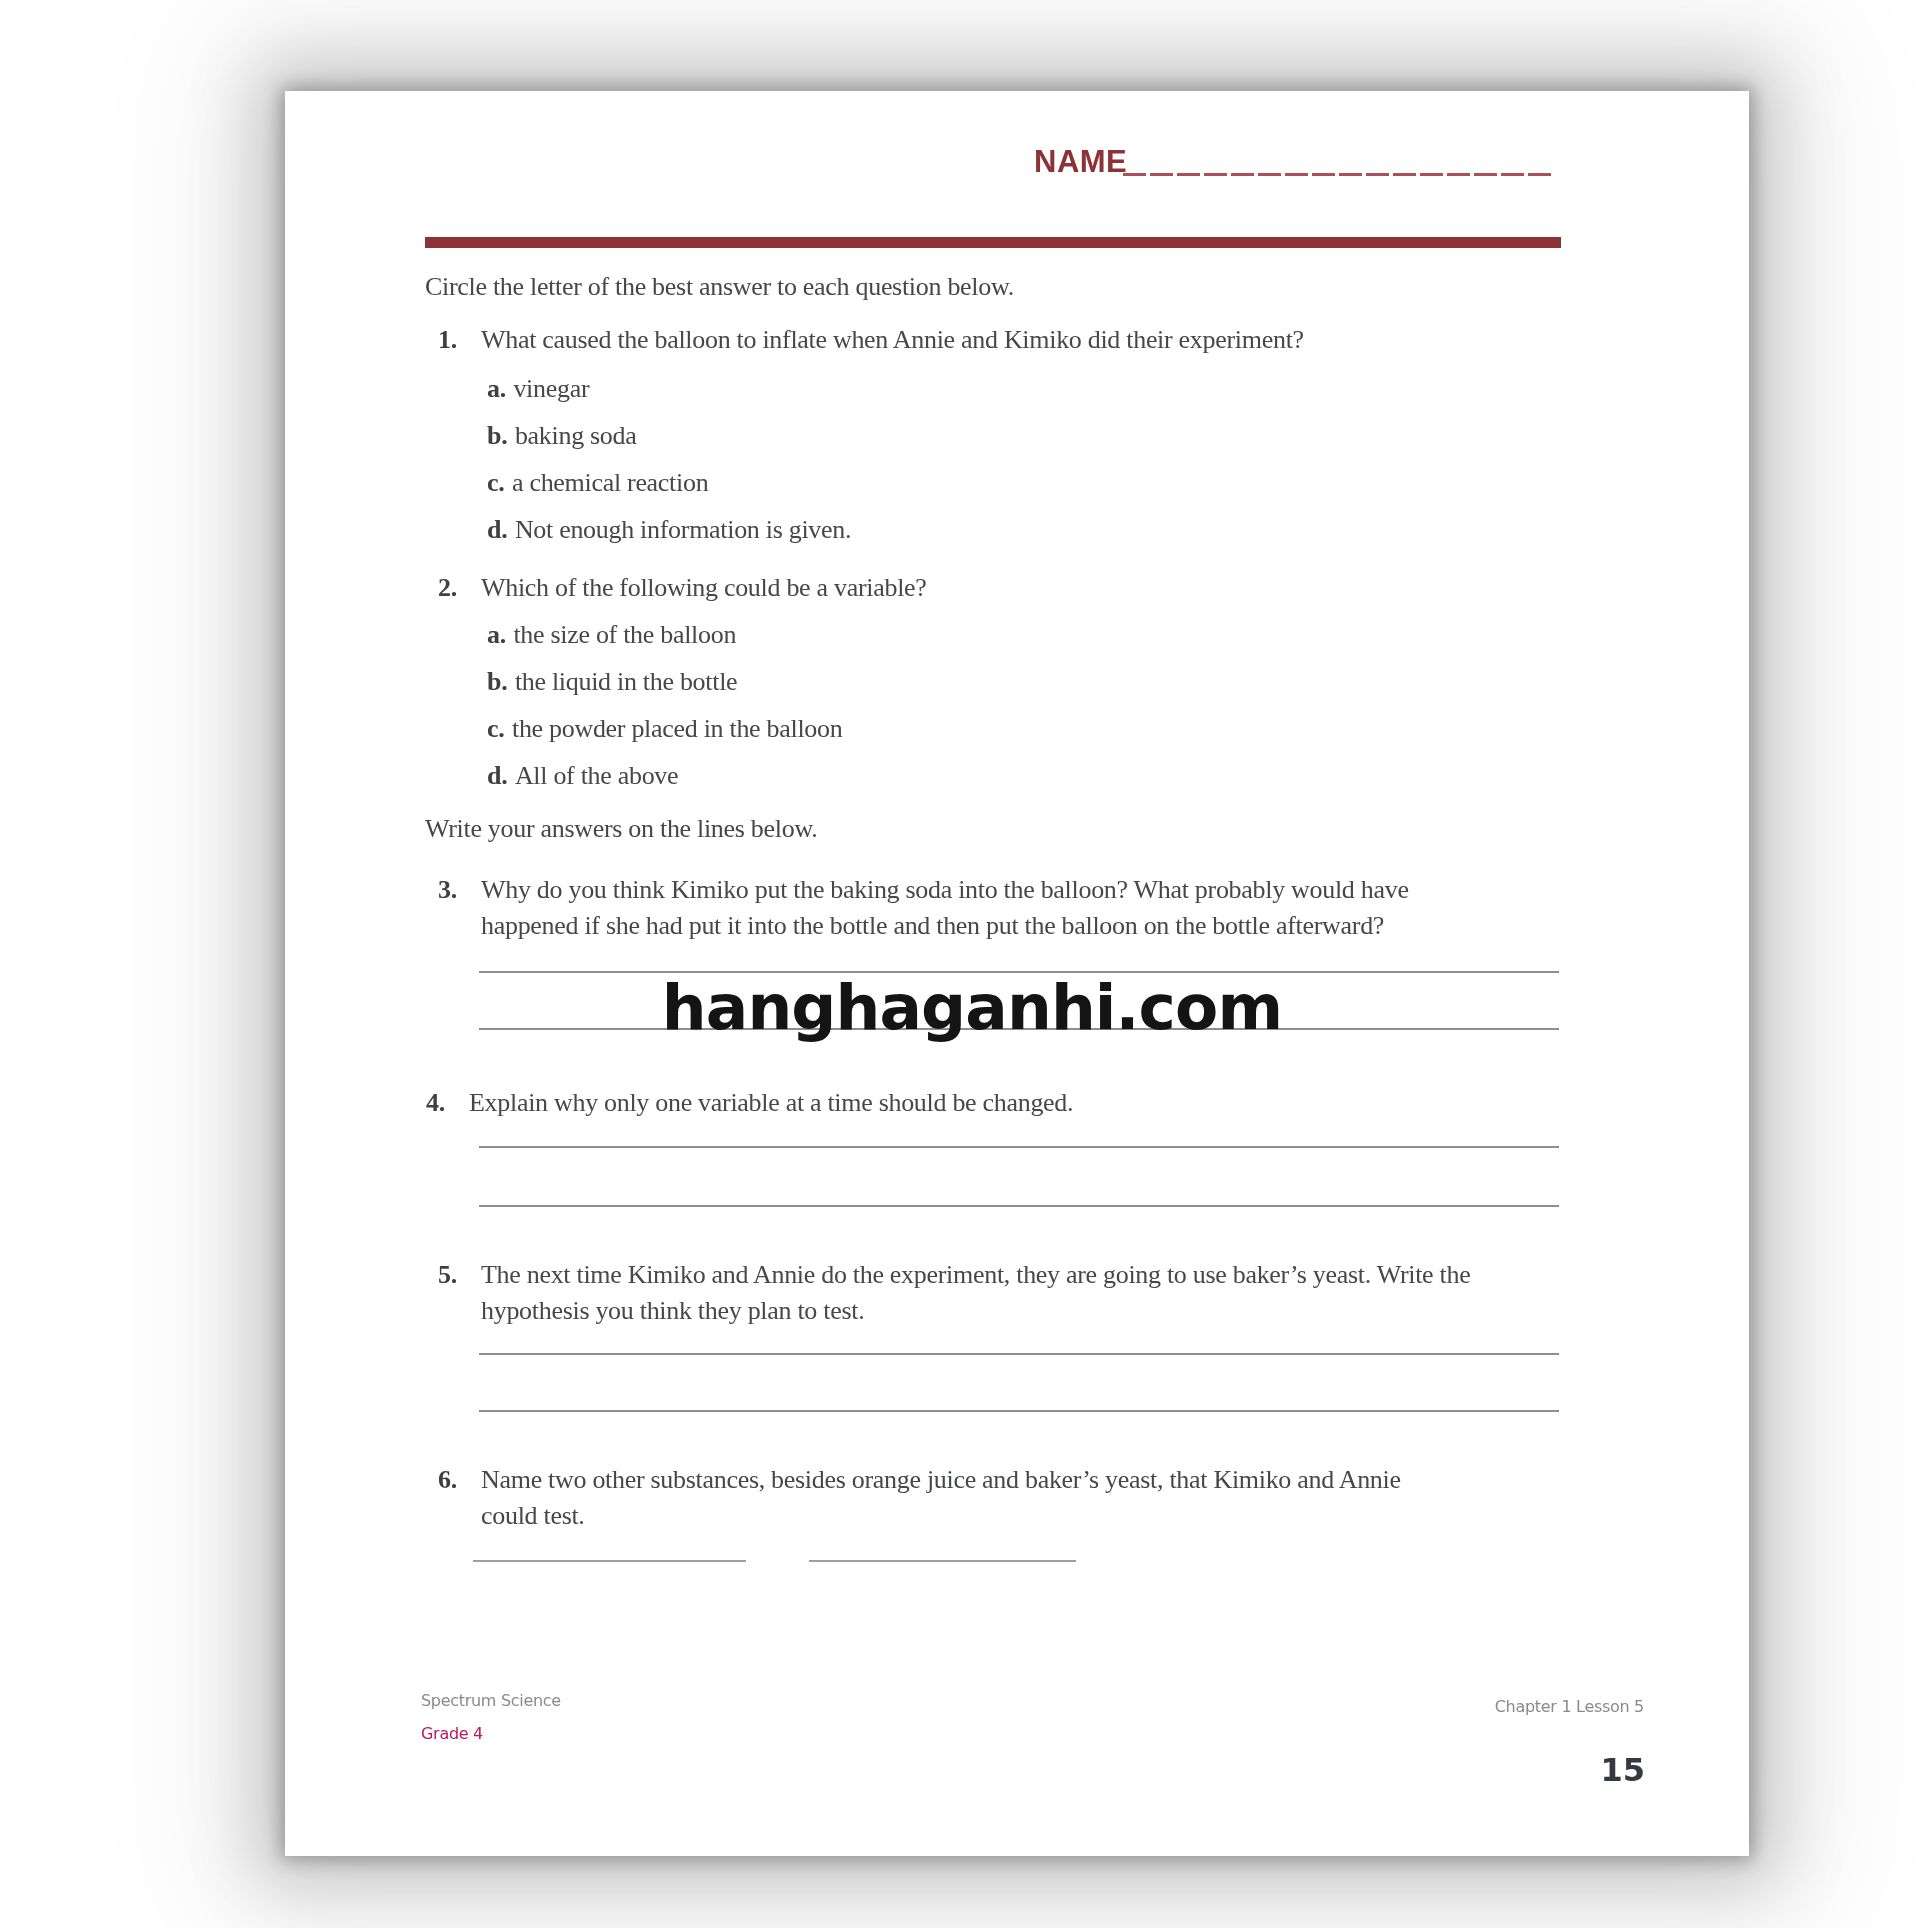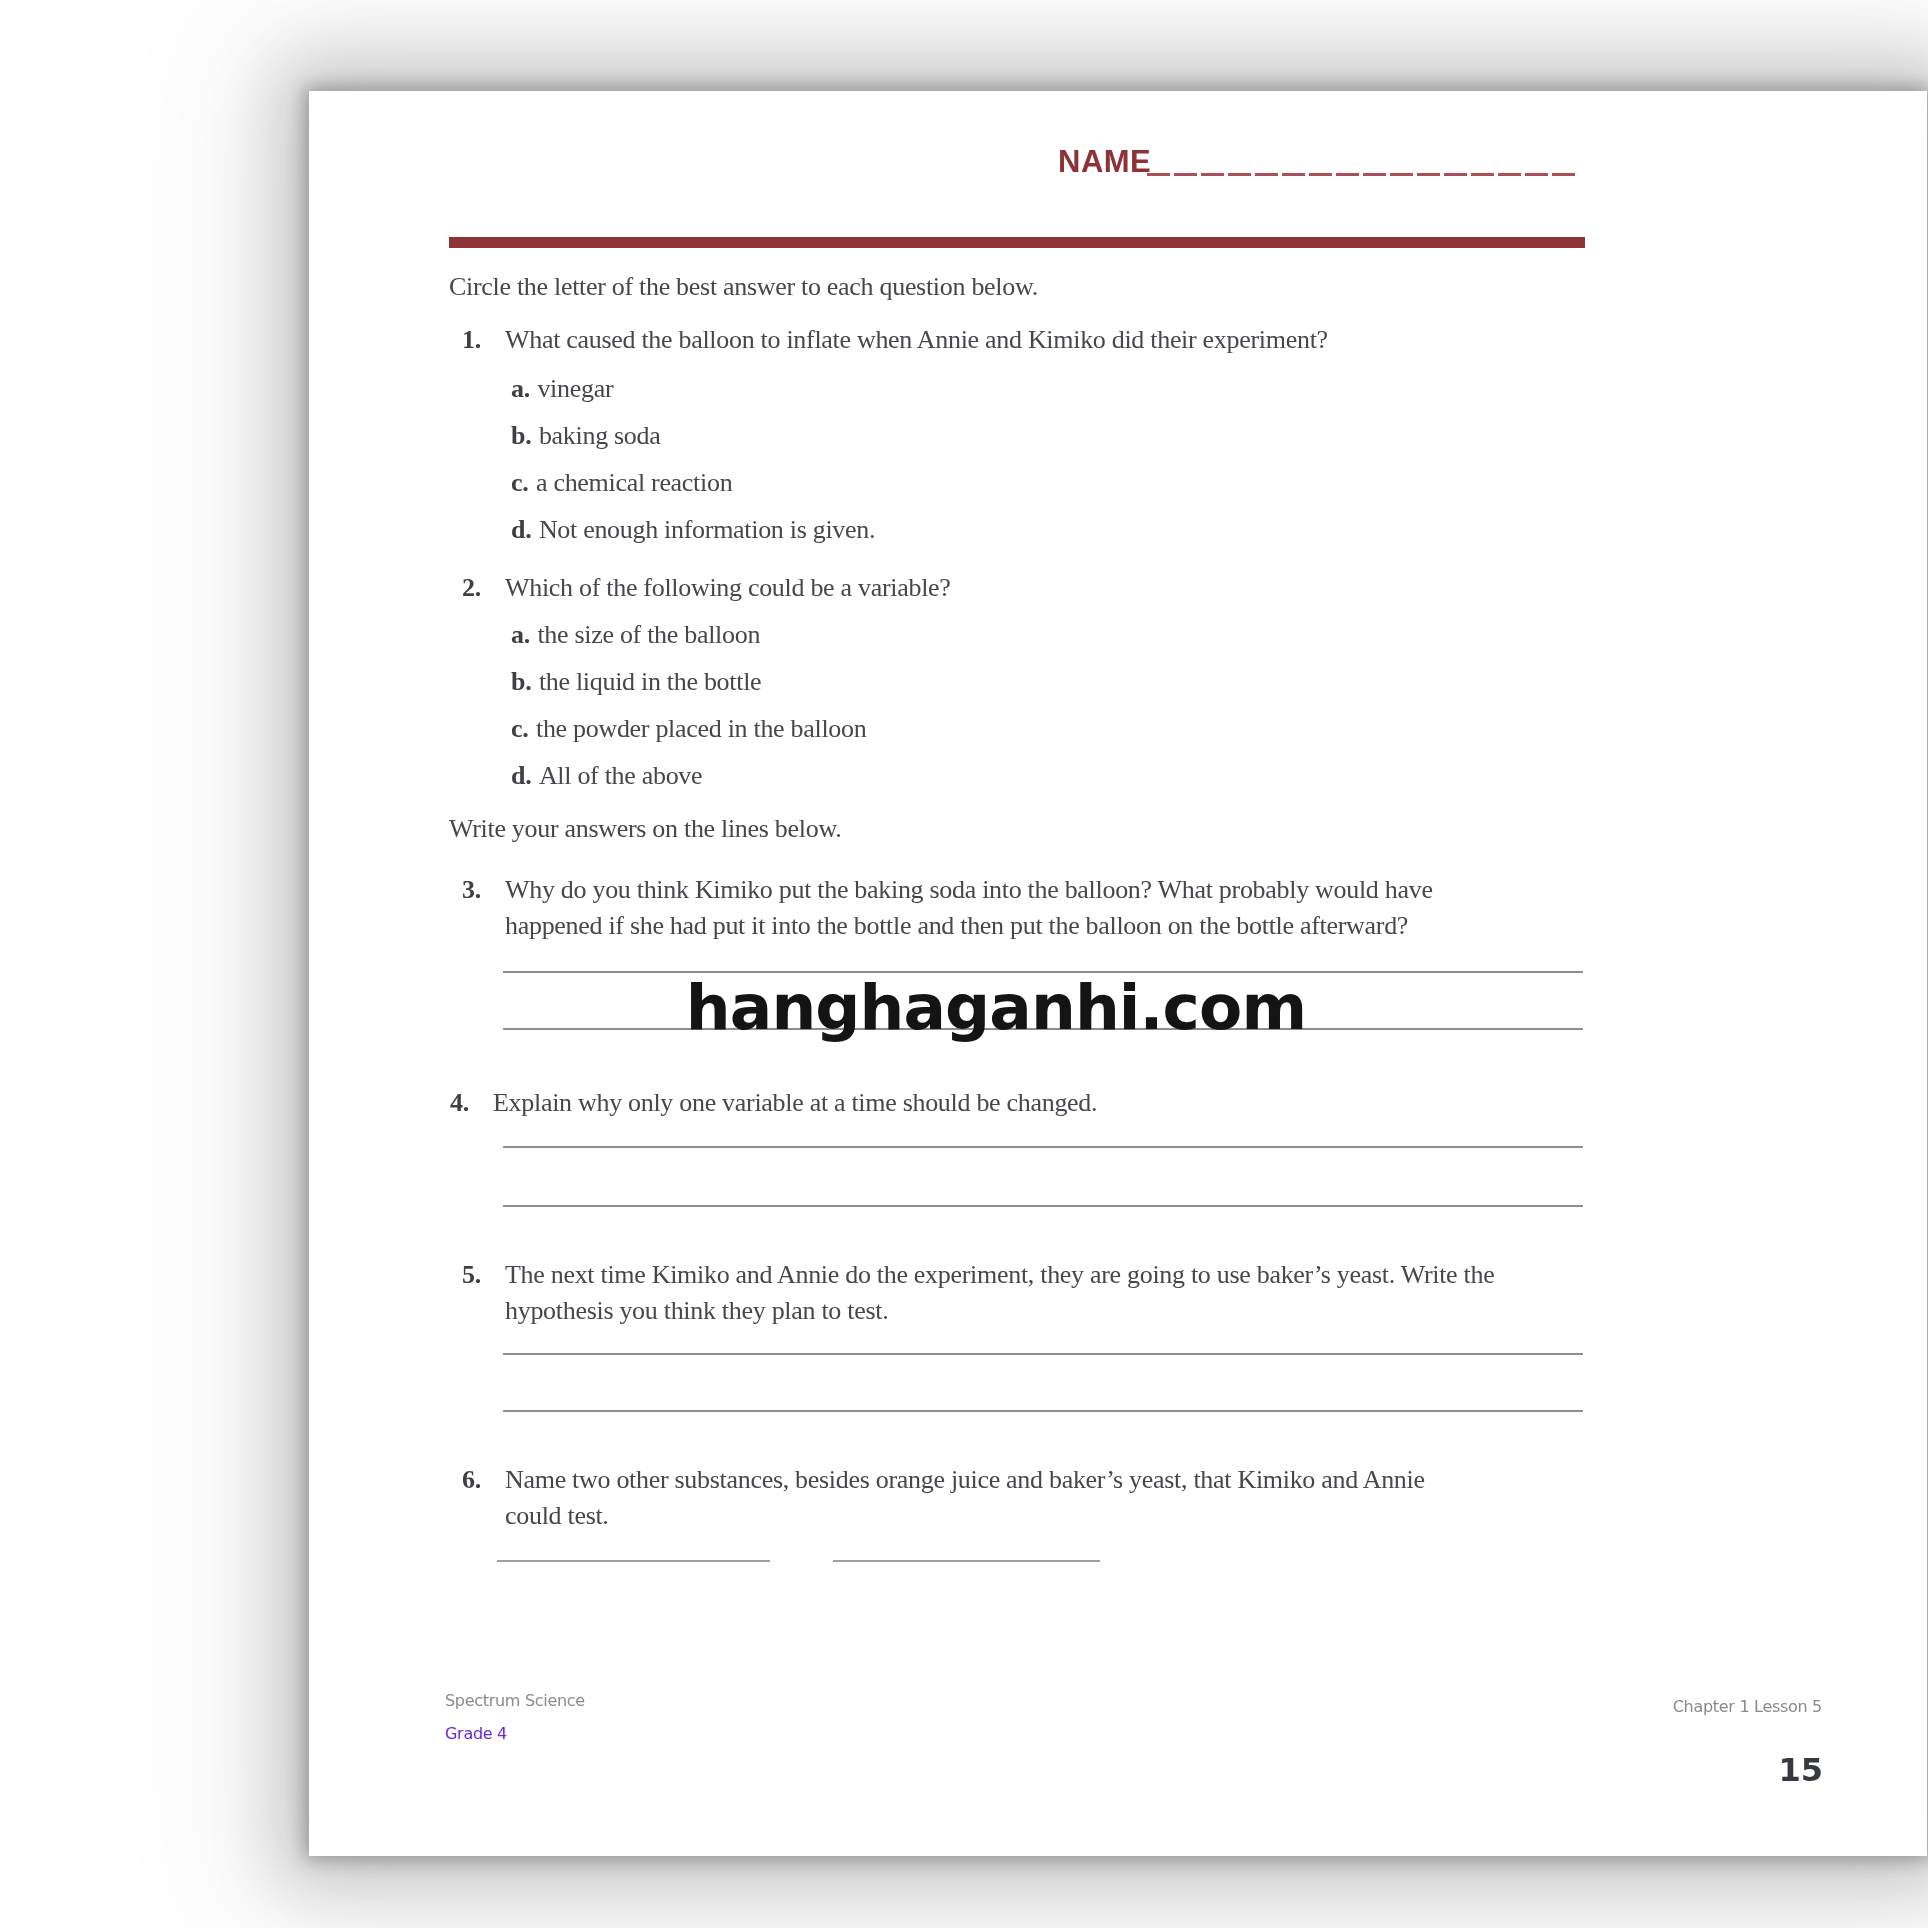--- a/index.html
+++ b/index.html
@@ -2,24 +2,23 @@
 <html style="font-size:15px"><head>
 <meta charset="utf-8">
 <style>
   html,body{margin:0;padding:0;}
   body{
     width:1928px;height:1928px;position:relative;background:#ffffff;
     font-family:"Liberation Serif", serif;
     -webkit-font-smoothing:antialiased;
   }
   .page{
-    position:absolute;left:285px;top:91px;width:1618px;height:1765px;
+    position:absolute;left:285px;top:91px;width:1464px;height:1765px;
     background:#ffffff;
     box-shadow:0 0 17px 3.8px rgba(0,0,0,0.28), 0 0 66px 28px rgba(0,0,0,0.18), 0 0 132px 66px rgba(0,0,0,0.07);
-    margin-left:24px;
   }
   .abs{position:absolute;}
   .serif{font-family:"Liberation Serif", serif;color:#46474c;font-size:26px;letter-spacing:-0.3px;white-space:nowrap;}
   .qline{display:block;white-space:nowrap;}
   .qwrap{line-height:36px;}
   .num{display:inline-block;width:43px;font-weight:bold;color:#3f4045;}
   .optletter{font-weight:bold;color:#3f4045;margin-right:7.5px;}
   .name-label{
     font-family:"Liberation Sans", sans-serif;font-weight:bold;font-size:31px;
     color:#8d3237;letter-spacing:0.5px;
@@ -29,21 +28,21 @@
     background:repeating-linear-gradient(90deg,#ab5059 0 22.6px, rgba(0,0,0,0) 22.6px 27px);
   }
   .rule{background:#8d3237;}
   .ansline{height:0;border-bottom:2.4px solid #8e8e8e;}
   .shortline{height:0;border-bottom:2.8px solid #9f9f9f;}
   .watermark{
     font-family:"DejaVu Sans", sans-serif;font-weight:600;font-size:63px;line-height:68px;
     color:#141414;text-align:center;letter-spacing:-0.9px;white-space:nowrap;
   }
   .footer-sans{font-family:"DejaVu Sans", sans-serif;font-size:16px;color:#8a8a8a;letter-spacing:-0.3px;white-space:nowrap;}
-  .grade{color:#6d28d9;}
+  .grade{color:#be185d;}
   .pagenum{font-family:"DejaVu Sans", sans-serif;font-weight:bold;font-size:32px;color:#36393f;}
 </style>
 </head>
 <body>
 
 <div class="page">
 
   <div class="abs name-label" style="left:749px;top:53px;">NAME</div>
   <div class="abs name-line" style="left:838px;top:82px;width:431px;"></div>
 

